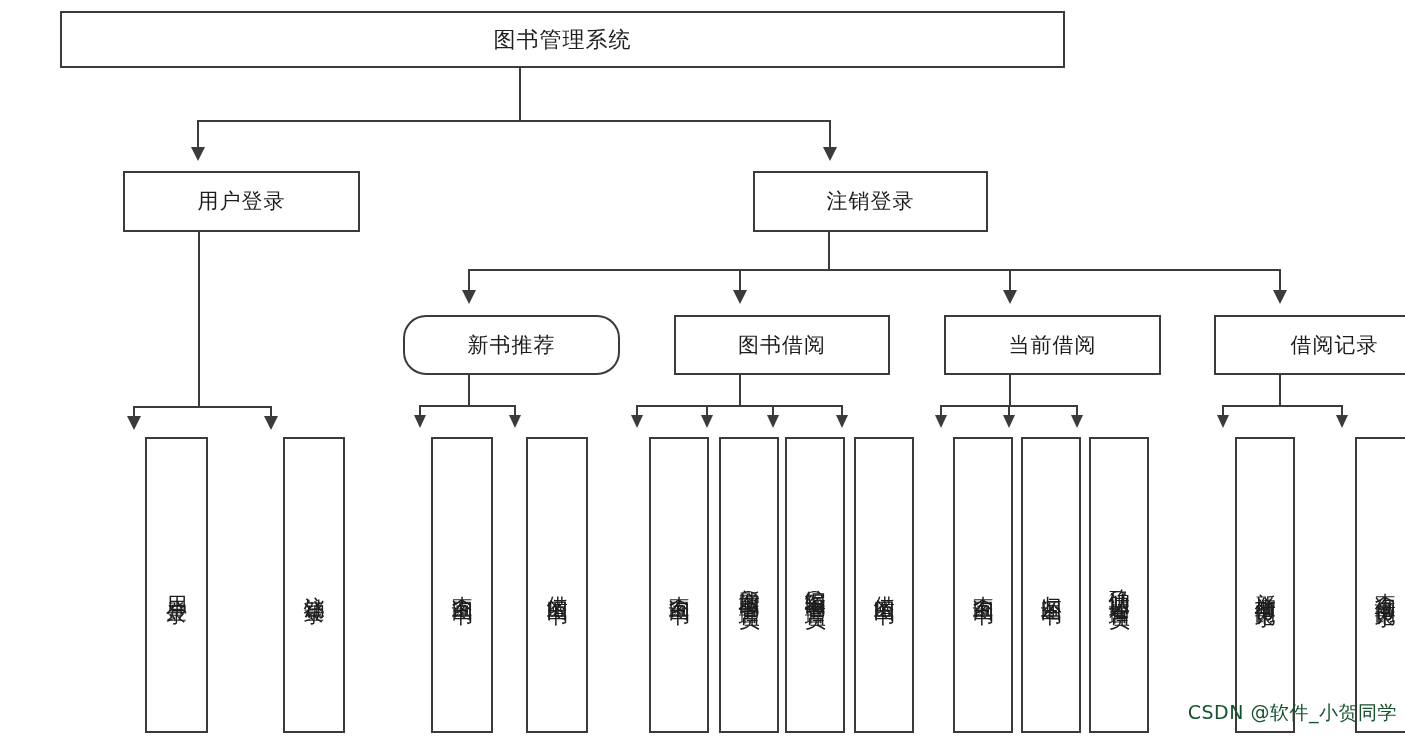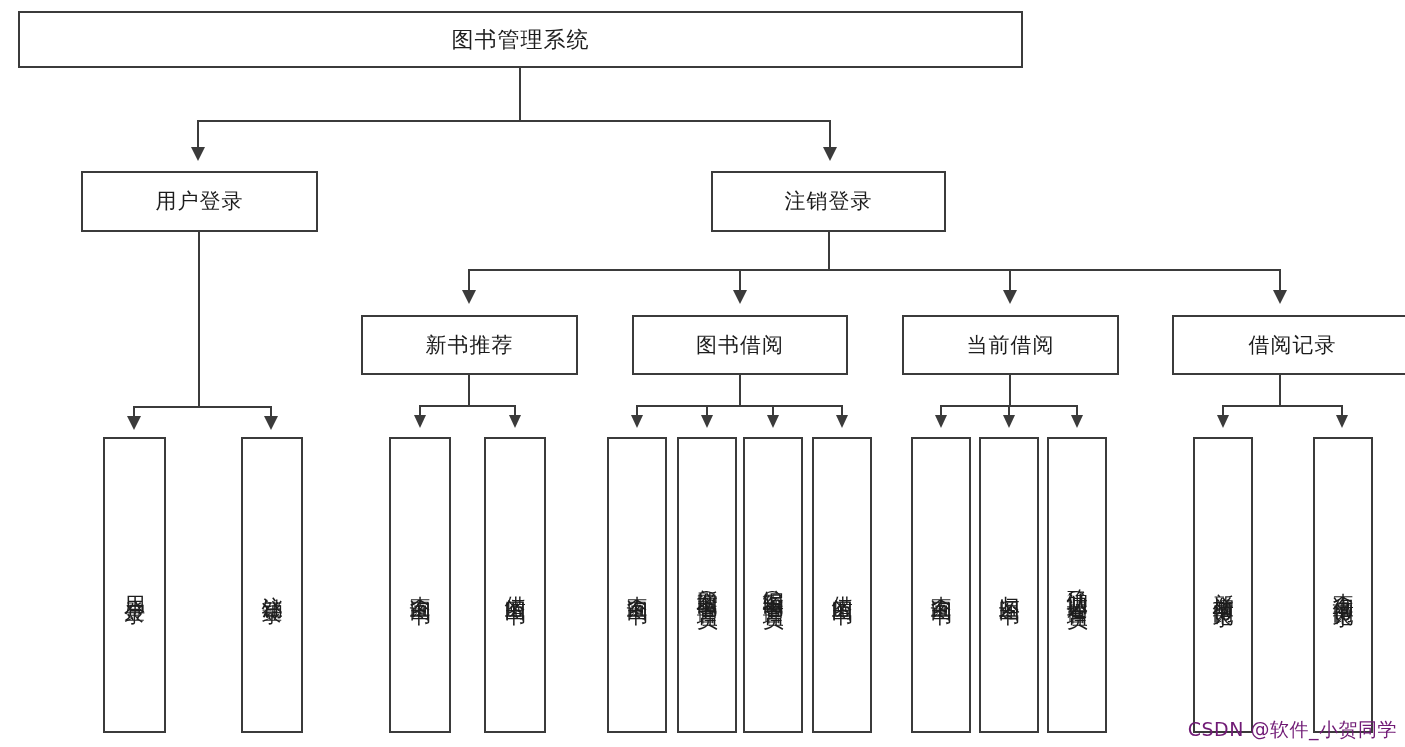--- a/index.html
+++ b/index.html
@@ -19,20 +19,21 @@
     position:absolute;
     box-sizing:border-box;
     border:2px solid #3b3b3b;
     background:#ffffff;
     display:flex;
     align-items:center;
     justify-content:center;
     text-align:center;
     line-height:1.25;
     color:#1d1d1d;
+    margin-left:42px;
   }
   .node.h{           
     font-size:21px;
     letter-spacing:1px;
     padding:0 6px;
   }
   .node.root{ font-size:22px; }
   .node.v{           
     writing-mode:vertical-rl;
     text-orientation:upright;
@@ -58,23 +59,23 @@
   }
   .arrow.sm{
     border-left:6px solid transparent;
     border-right:6px solid transparent;
     border-top:13px solid #3b3b3b;
   }
   
   #watermark{
     position:absolute;
     right:8px;
-    bottom:4px;
+    bottom:21px;
     font-size:19px;
-    color:#701a75;
+    color:#14532d;
     letter-spacing:0.5px;
     white-space:nowrap;
     pointer-events:none;
   }
 </style>
 </head>
 <body>
 
 <div id="canvas">
 
@@ -105,21 +106,21 @@
   <div class="ln hline" style="left:468px;top:269px;width:812px;height:2px;"></div>
   <div class="ln vline" style="left:468px;top:269px;width:2px;height:21px;"></div>
   <div class="arrow" style="left:462px;top:290px;"></div>
   <div class="ln vline" style="left:739px;top:269px;width:2px;height:21px;"></div>
   <div class="arrow" style="left:733px;top:290px;"></div>
   <div class="ln vline" style="left:1009px;top:269px;width:2px;height:21px;"></div>
   <div class="arrow" style="left:1003px;top:290px;"></div>
   <div class="ln vline" style="left:1279px;top:269px;width:2px;height:21px;"></div>
   <div class="arrow" style="left:1273px;top:290px;"></div>
 
-  <div class="node h" style="left:361px;top:315px;width:217px;height:60px;">新书推荐</div>
+  <div class="node h" style="left:361px;top:315px;width:217px;height:60px;border-radius:23px;">新书推荐</div>
   <div class="node h" style="left:632px;top:315px;width:216px;height:60px;">图书借阅</div>
   <div class="node h" style="left:902px;top:315px;width:217px;height:60px;">当前借阅</div>
   <div class="node h" style="left:1172px;top:315px;width:241px;height:60px;">借阅记录</div>
 
   <div class="ln vline" style="left:468px;top:375px;width:2px;height:32px;"></div>
   <div class="ln hline" style="left:419px;top:405px;width:97px;height:2px;"></div>
   <div class="ln vline" style="left:419px;top:405px;width:2px;height:10px;"></div>
   <div class="arrow sm" style="left:414px;top:415px;"></div>
   <div class="ln vline" style="left:514px;top:405px;width:2px;height:10px;"></div>
   <div class="arrow sm" style="left:509px;top:415px;"></div>

